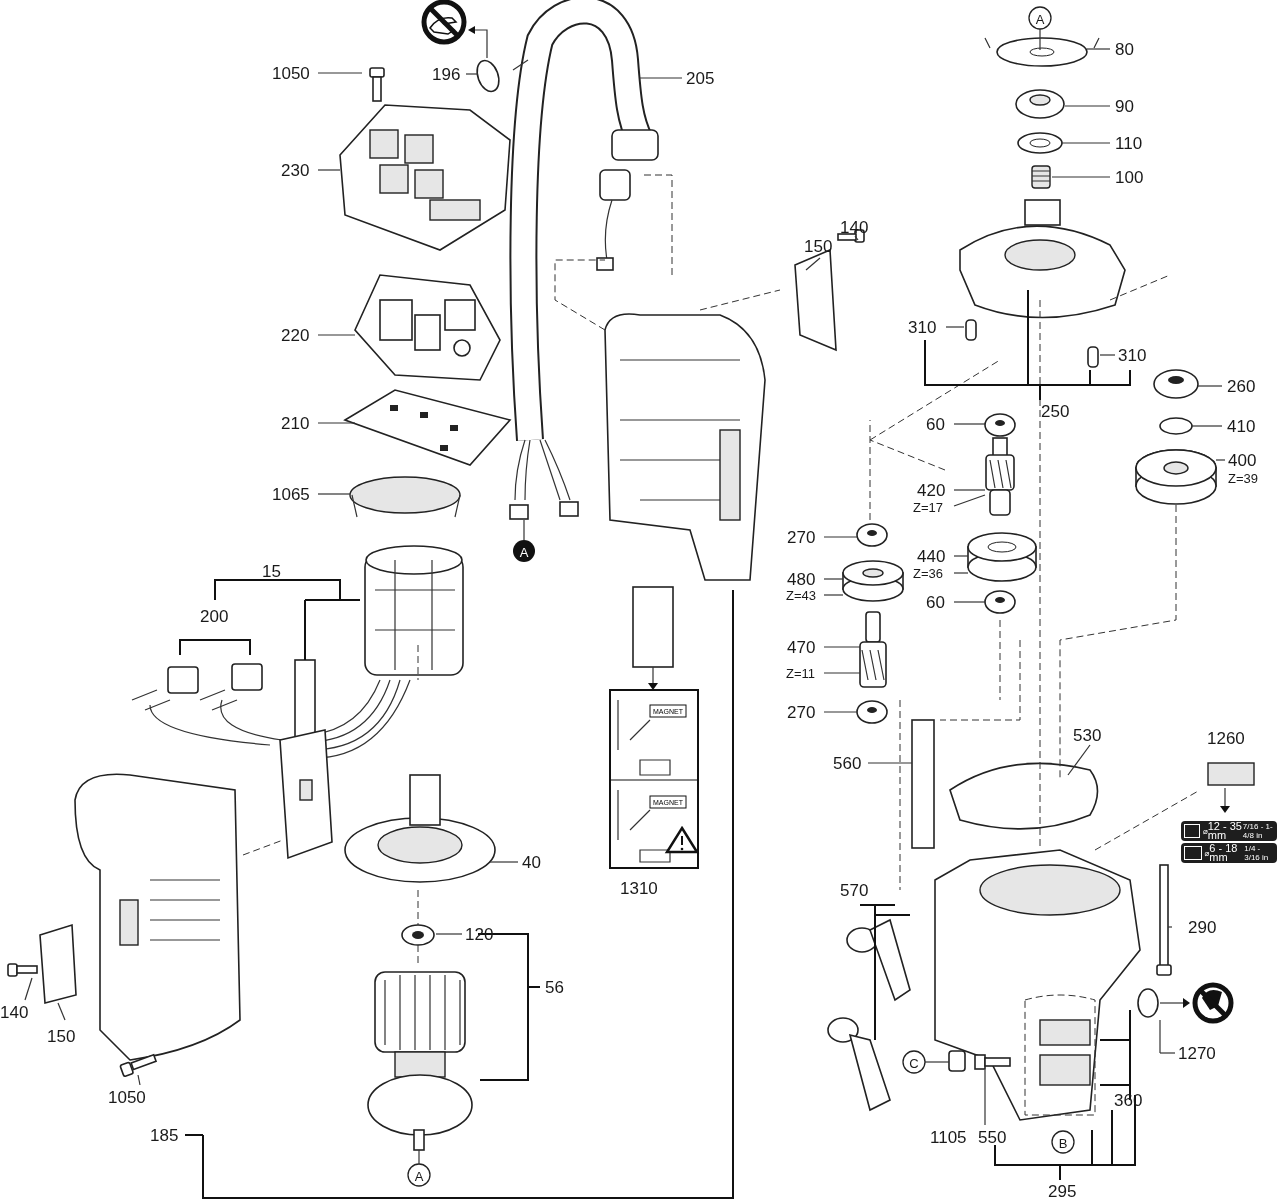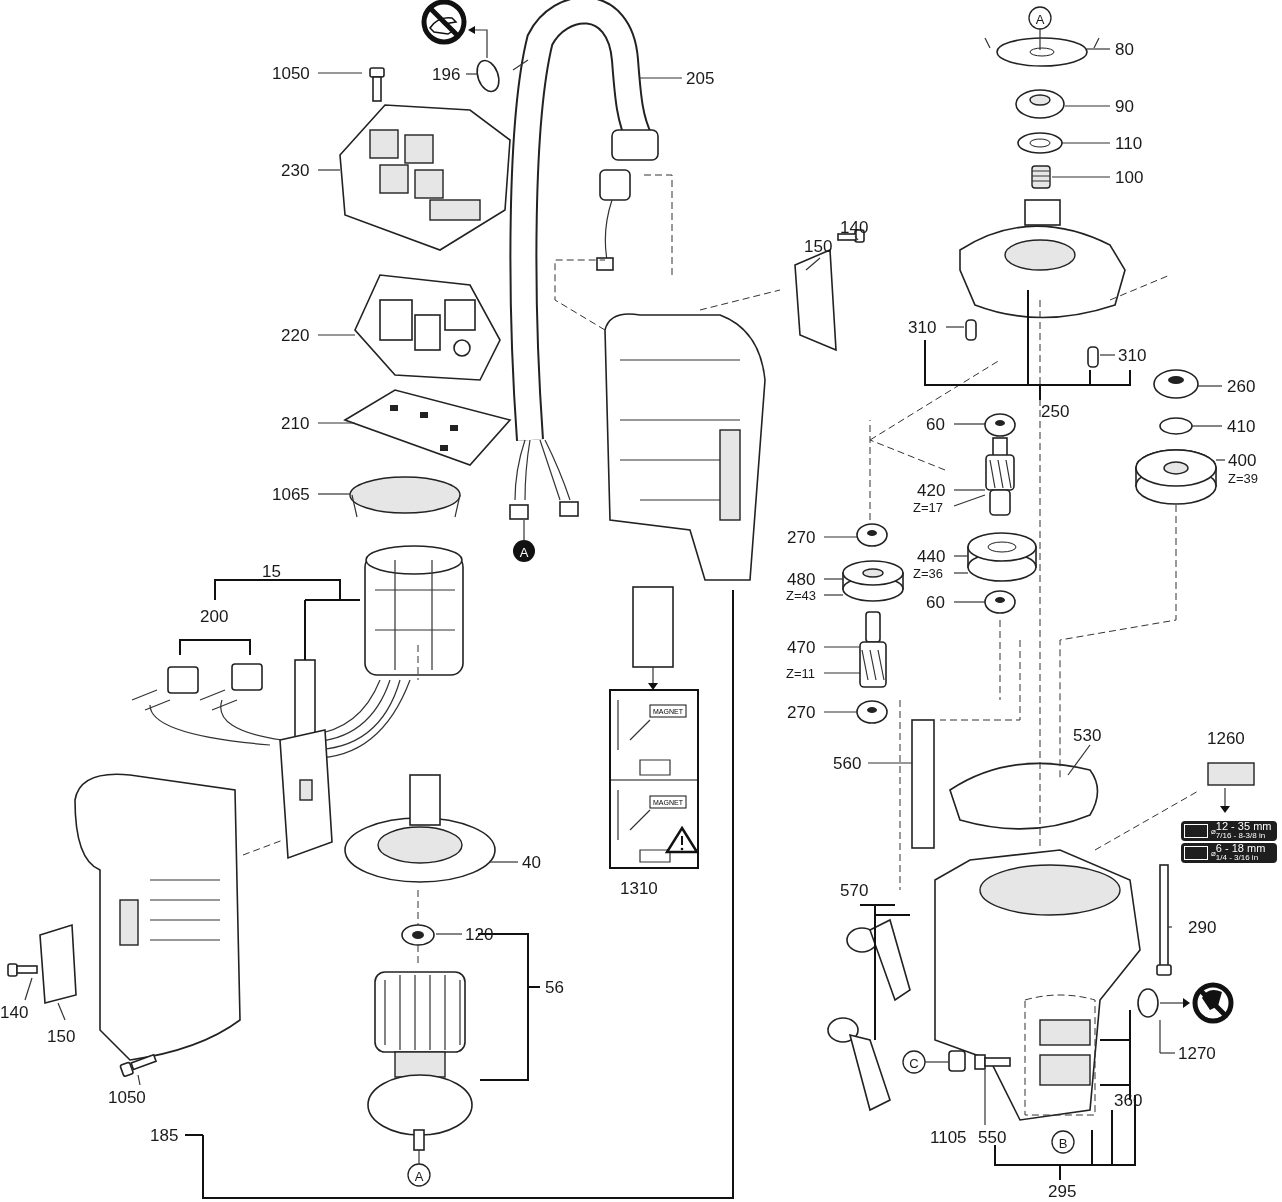--- a/index.html
+++ b/index.html
@@ -9,21 +9,21 @@
   .zlbl{font-family:"Liberation Sans",sans-serif;font-size:13px;fill:#1a1a1a;}
   .part{fill:#fff;stroke:#222;stroke-width:1.6;}
   .partg{fill:#e6e6e6;stroke:#222;stroke-width:1.4;}
   .lead{stroke:#333;stroke-width:1.2;fill:none;}
   .dash{stroke:#333;stroke-width:1;fill:none;stroke-dasharray:7 4;}
   .bracket{stroke:#111;stroke-width:2;fill:none;}
   .spec{position:absolute;left:1181px;top:821px;width:96px;}
   .spec-row{background:#1e1e1e;color:#fff;border-radius:4px;margin-bottom:2px;height:20px;display:flex;align-items:center;font-size:8px;padding:0 3px;}
   .spec-row .big{font-size:11px;}
   .spec-icon{width:22px;height:12px;display:inline-block;border:1px solid #fff;margin-right:3px;}
-  .spec-text{display:flex;flex-direction:column;line-height:9px;}
+  .spec-text{display:flex;flex-direction:row;line-height:9px;}
 </style>
 </head>
 <body>
 
 <svg id="diagram" width="1282" height="1202" viewBox="0 0 1282 1202">
 
   <g>
     <circle cx="444" cy="22" r="20" fill="#fff" stroke="#111" stroke-width="5"></circle>
     <path d="M430 28 q8-12 22-10 l4 4 -12 2 10 6 -6 4 -14 -2z" fill="#fff" stroke="#111" stroke-width="1.5"></path>
     <line x1="430" y1="8" x2="458" y2="36" stroke="#111" stroke-width="5"></line>
@@ -462,21 +462,21 @@
     <text class="lbl" x="1048" y="1197">295</text>
   </g>
 </svg>
 
 <div class="spec">
   <div class="spec-row">
     <span class="spec-icon"></span>
     <span>⌀</span>
     <span class="spec-text">
       <span class="big">12 - 35 mm</span>
-      <span>7/16 - 8-3/8 in</span>
+      <span>7/16 - 1-4/8 in</span>
     </span>
   </div>
   <div class="spec-row">
     <span class="spec-icon"></span>
     <span>⌀</span>
     <span class="spec-text">
       <span class="big">6 - 18 mm</span>
       <span>1/4 - 3/16 in</span>
     </span>
   </div>

